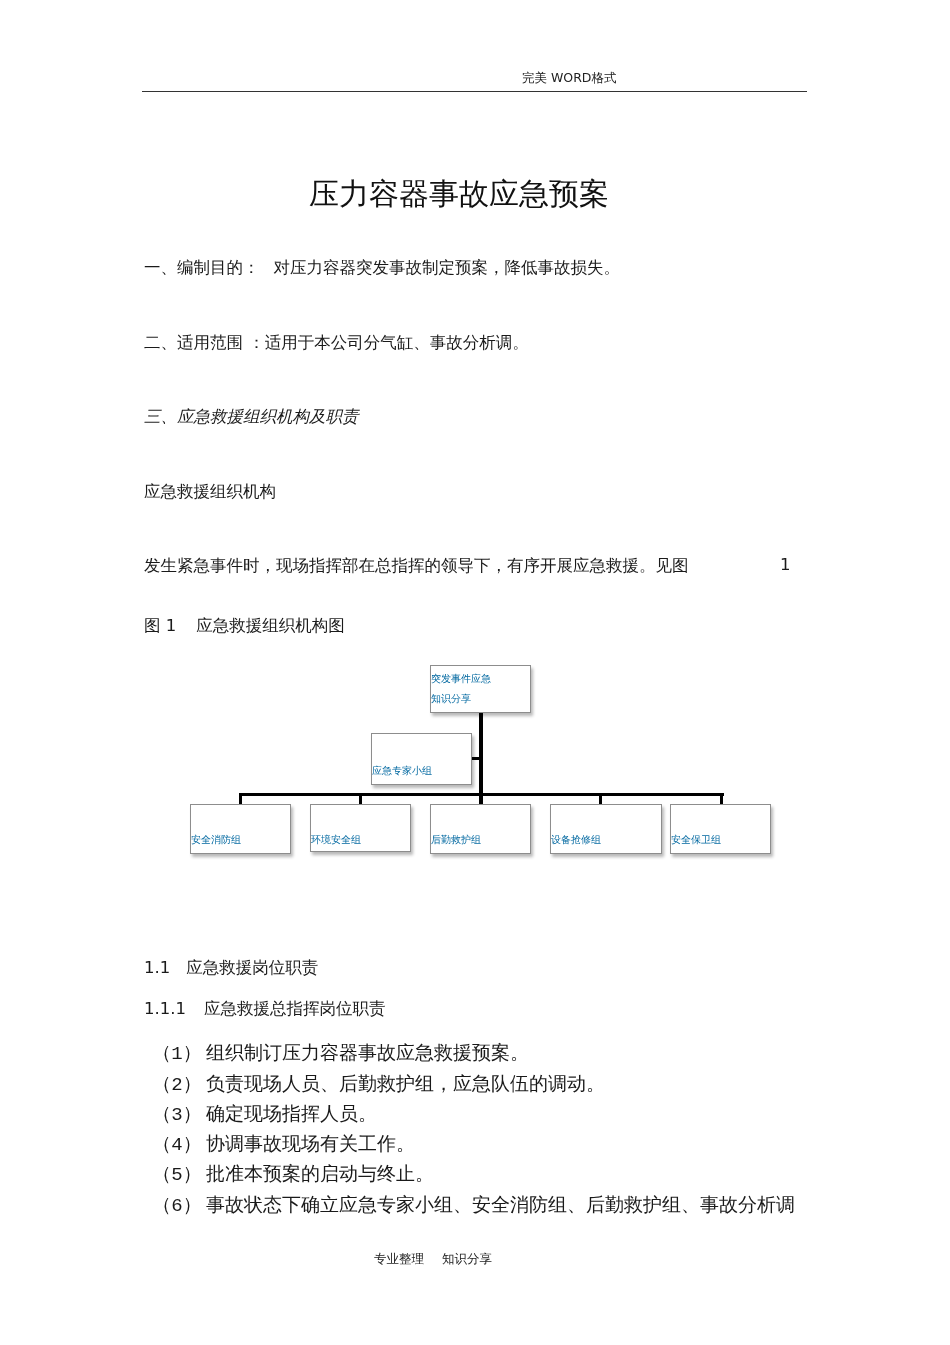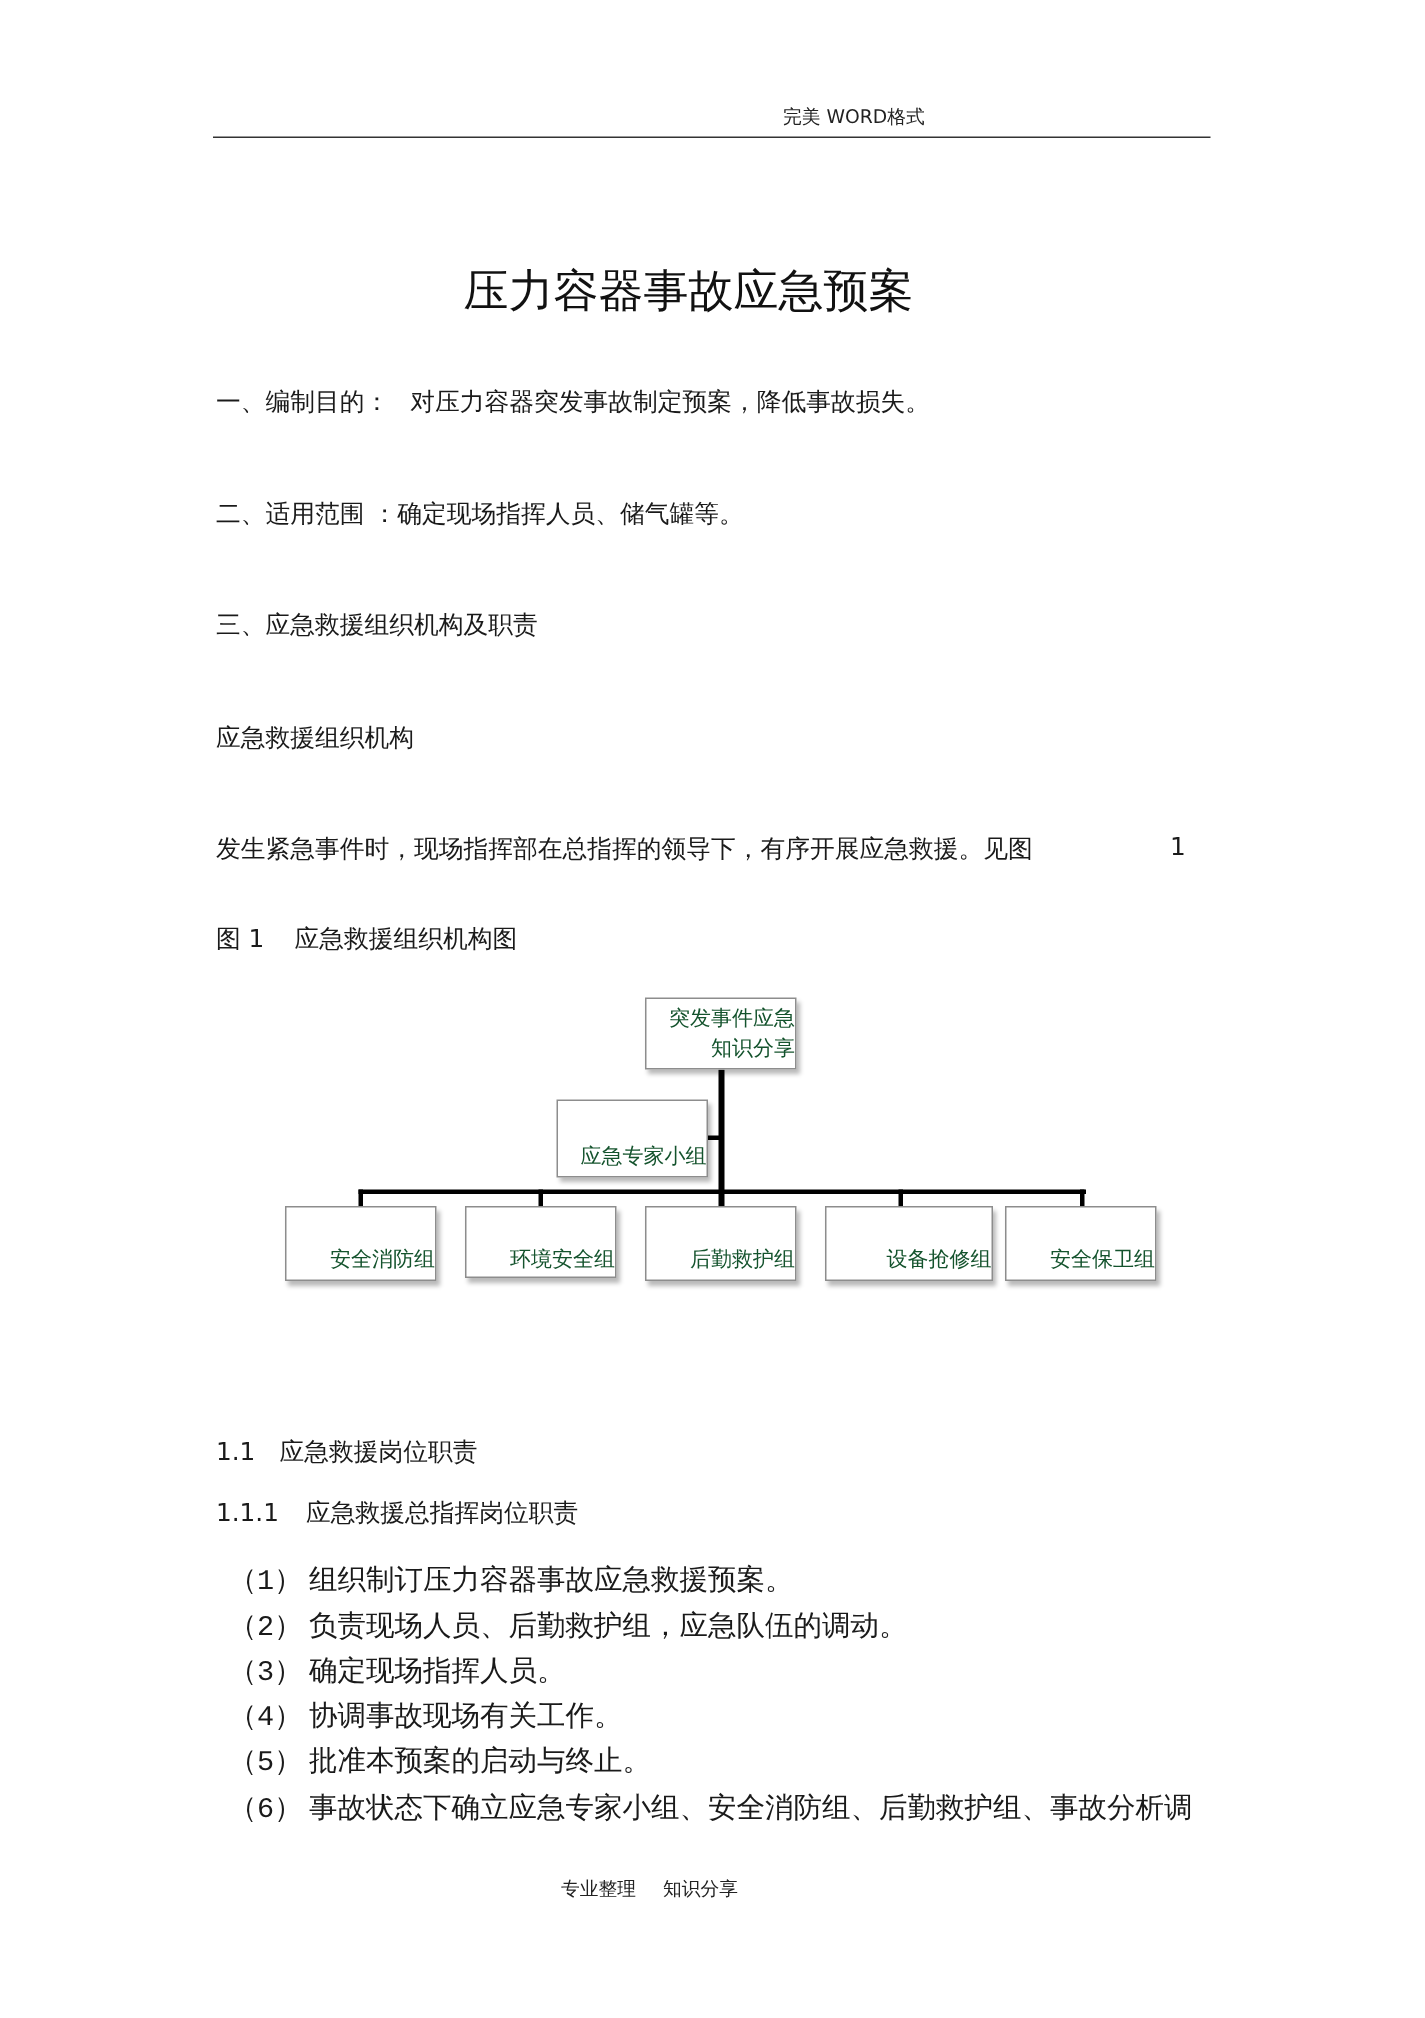--- a/index.html
+++ b/index.html
@@ -6,43 +6,43 @@
   body { width: 950px; height: 1345px; position: relative; overflow: hidden;
          font-family: "DejaVu Sans", "Liberation Sans", sans-serif; color: #1a1a1a; }
   .abs { position: absolute; white-space: nowrap; text-align: center; }
   .header-text { left: 522px; top: 70px; font-size: 12.5px; color: #222; }
   .header-rule { left: 142px; top: 91px; width: 665px; height: 0; border-top: 1.2px solid #333; }
   .title { left: 0; width: 918px; text-align: center; top: 174px; font-size: 30px; color: #111; font-family: "DejaVu Serif", "Liberation Serif", serif; }
   .para { left: 144px; font-size: 16.5px; color: #1a1a1a; }
   .para .gap { display: inline-block; width: 14px; }
   .fig-ref-num { left: 780px; font-size: 16.5px; }
   .box { position: absolute; background: #fff; border: 1px solid #8d8d8d;
-         box-shadow: 2px 3px 3px rgba(0,0,0,0.28); font-size: 14px; color: #14532d;
-         box-sizing: border-box; text-align: right; }
+         box-shadow: 2px 3px 3px rgba(0,0,0,0.28); font-size: 10px; color: #0369a1;
+         box-sizing: border-box; text-align: left; }
   .line { position: absolute; background: #000; }
   .list-item { left: 148px; font-size: 19px; font-family: Liberation Mono, monospace; }
   .list-item .num { display: inline-block; width: 58px; }
   .footer-text { left: 374px; top: 1251px; font-size: 12.5px; color: #222; }
   .footer-text .gap { display: inline-block; width: 18px; }
 </style>
 </head>
 <body>
 
 <div class="abs header-text">完美 WORD格式</div>
 <div class="abs header-rule"></div>
 
 <div class="abs title">压力容器事故应急预案</div>
 
 <div class="abs para" style="top:257px;">
   <span>一、编制目的：</span><span class="gap"></span><span>对压力容器突发事故制定预案，降低事故损失。</span>
 </div>
 <div class="abs para" style="top:332px;">
-  <span>二、适用范围 ：</span><span>确定现场指挥人员、储气罐等。</span>
+  <span>二、适用范围 ：</span><span>适用于本公司分气缸、事故分析调。</span>
 </div>
-<div class="abs para" style="top:406px;">
+<div class="abs para" style="top:406px;font-style:italic;">
   <span>三、应急救援组织机构及职责</span>
 </div>
 <div class="abs para" style="top:481px;">应急救援组织机构</div>
 <div class="abs para" style="top:555px;">发生紧急事件时，现场指挥部在总指挥的领导下，有序开展应急救援。见图</div>
 <div class="abs fig-ref-num" style="top:555px;">1</div>
 
 <div class="abs para" style="top:615px;">
   <span>图 1</span><span class="gap" style="width:20px"></span><span>应急救援组织机构图</span>
 </div>
 

